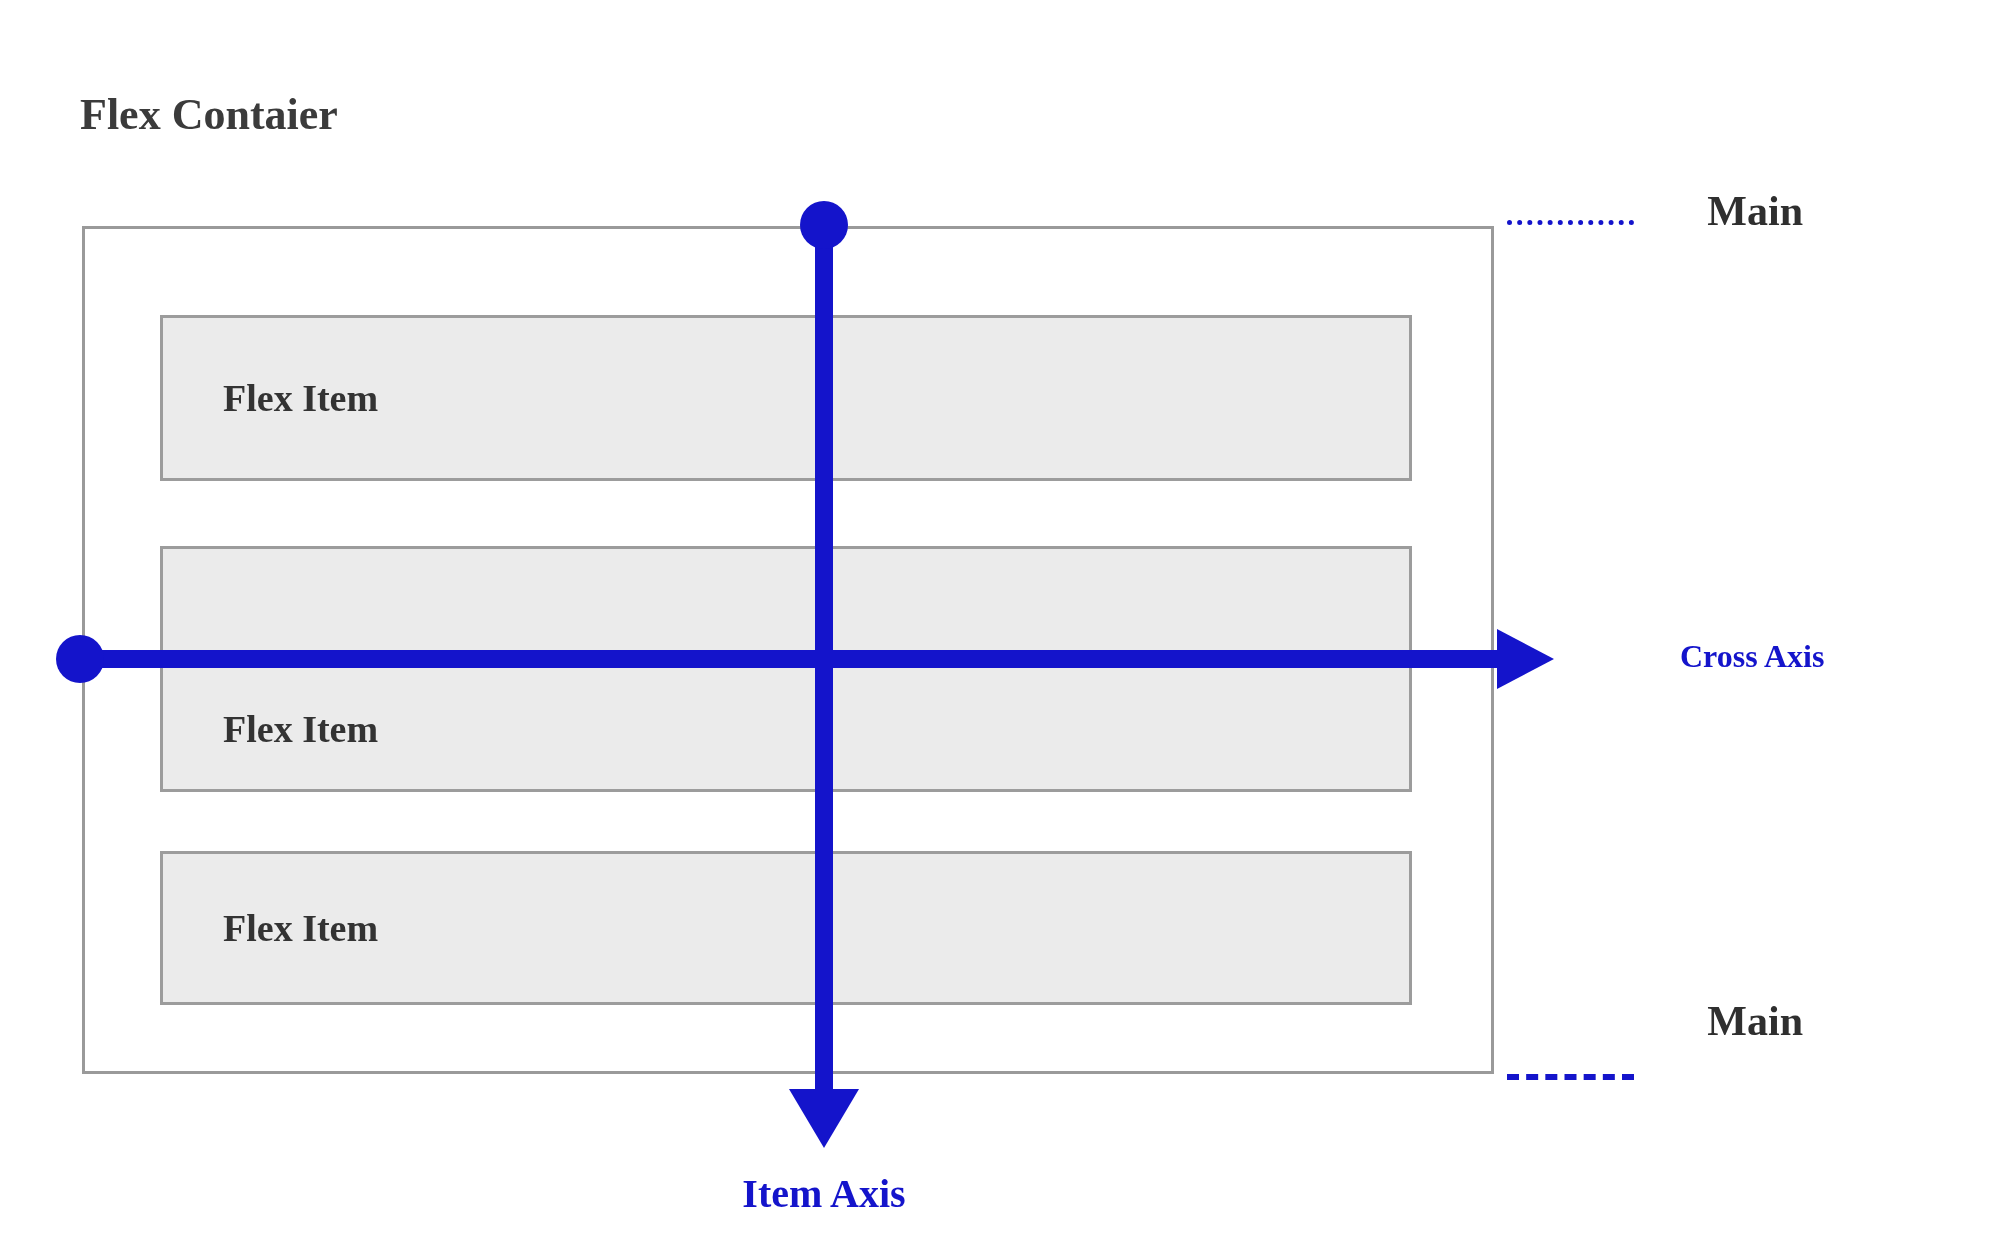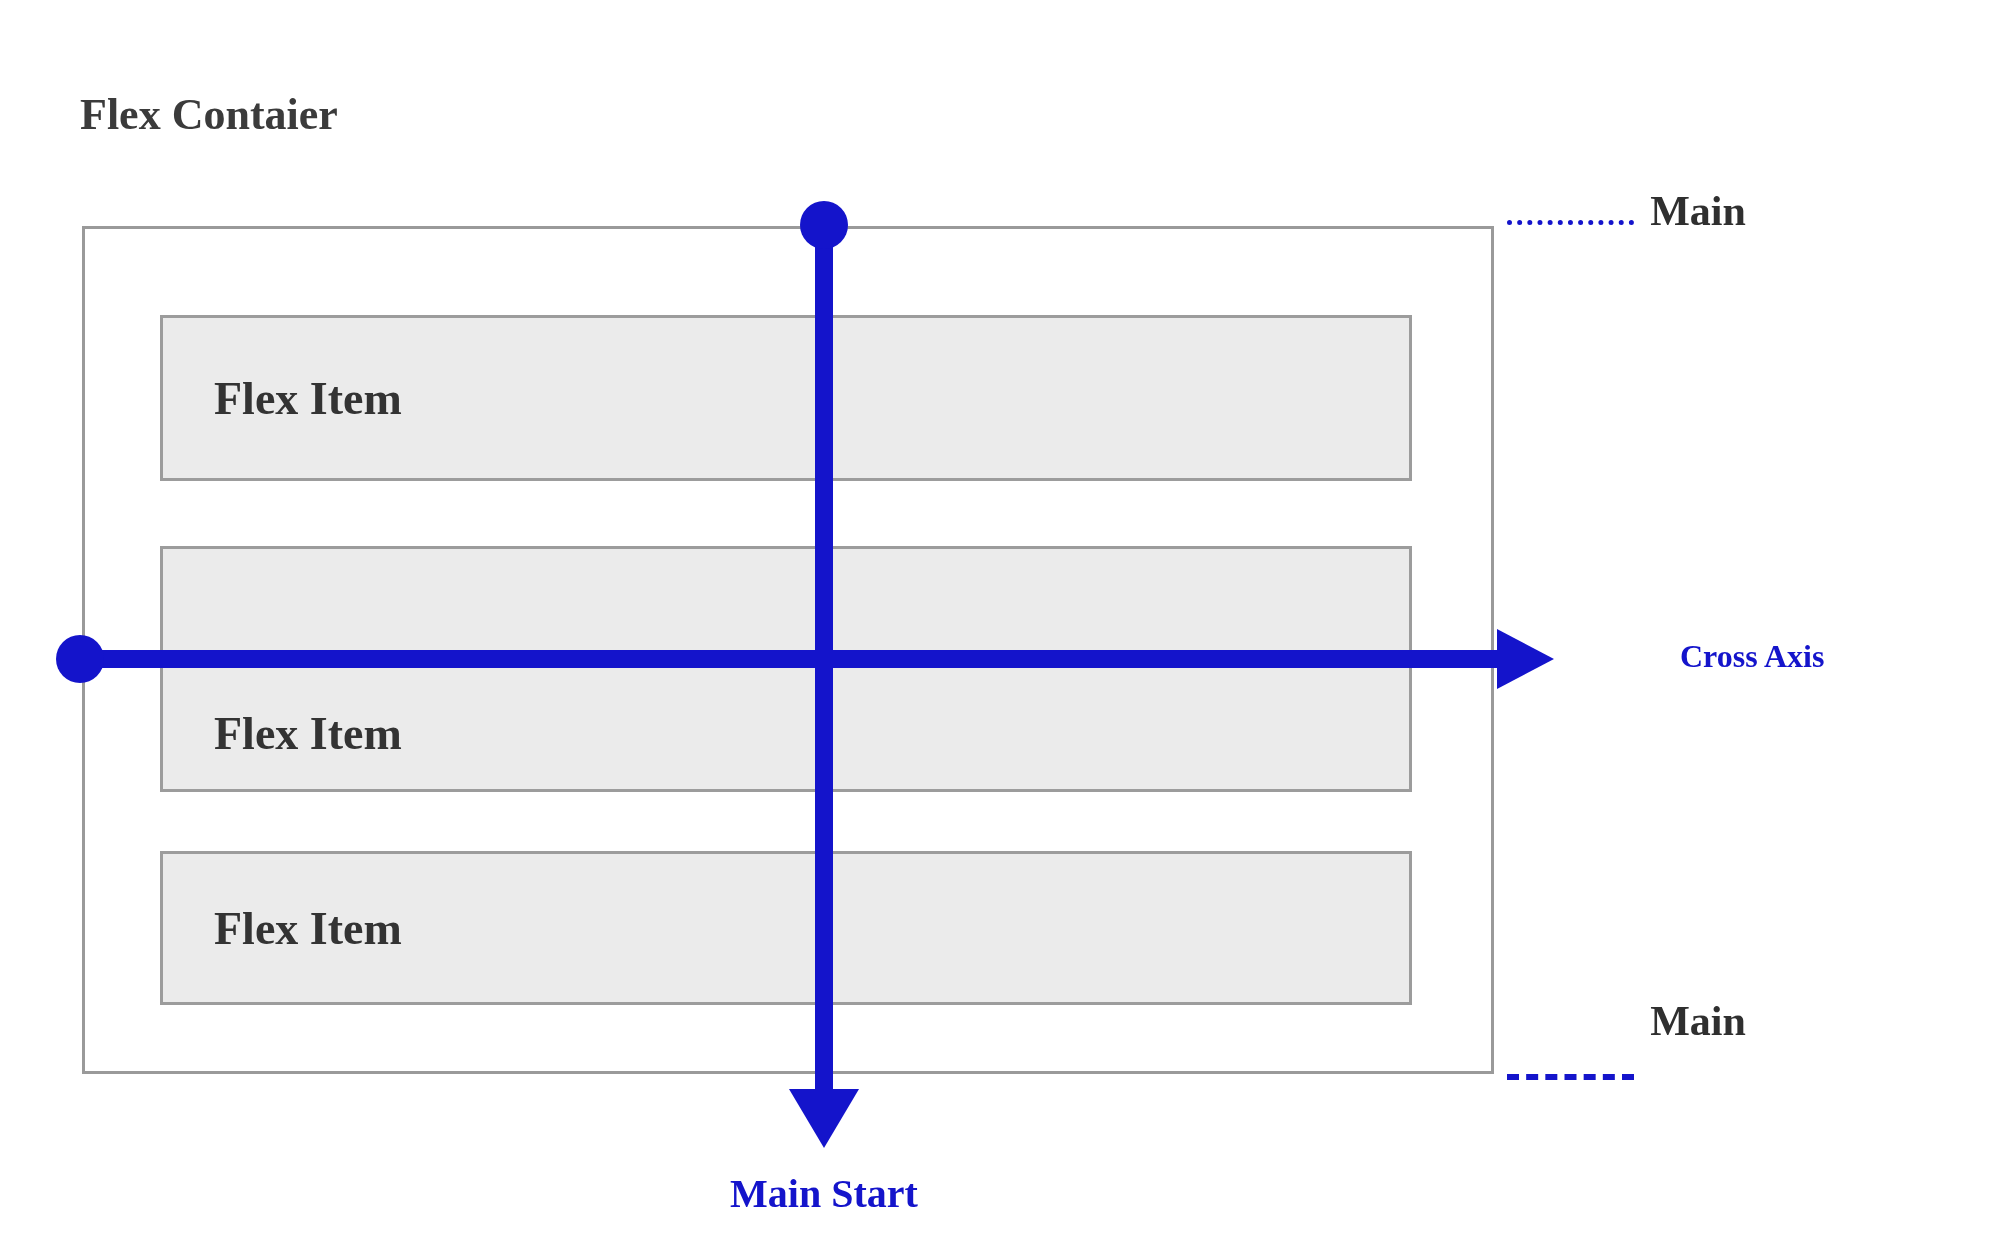--- a/index.html
+++ b/index.html
@@ -33,22 +33,22 @@
   }
   .flex-item{
     position:absolute;left:160px;width:1246px;
     background:var(--item_fill);
     border:3px solid var(--item_border);
   }
   .item-1{top:297px;height:160px;}
   .item-2{top:528px;height:240px;}
   .item-3{top:833px;height:148px;}
   .flex-item .label{
-    position:absolute;left:51px;
-    font-size:46px;font-weight:bold;color:var(--item_text);
+    position:absolute;left:60px;
+    font-size:38px;font-weight:bold;color:var(--item_text);
     white-space:nowrap;
   }
   .item-1 .label, .item-3 .label{top:50%;transform:translateY(-50%);}
   .item-2 .label{top:158px;}
 
   
   .v-dot{
     position:absolute;left:800px;top:183px;
     width:48px;height:48px;border-radius:50%;
     background:var(--axis_blue);
@@ -96,21 +96,21 @@
   }
 
   
   .leader{
     position:absolute;left:1507px;width:127px;height:0;
   }
   .leader.dotted{top:202px;border-top:5px dotted var(--axis_blue);}
   .leader.dashed{top:1056px;border-top:6px dashed var(--axis_blue);}
   .marker{
     position:absolute;left:1593px;width:210px;
-    text-align:center;
+    text-align:right;
     font-size:42px;font-weight:bold;color:var(--marker_text);
     line-height:70px;
   }
   .marker-start{top:158px;}
   .marker-end{top:968px;}
 </style>
 </head>
 <body>
 
 <div class="canvas">
@@ -127,21 +127,21 @@
   <div class="flex-item item-2">
     <span class="label">Flex Item</span>
   </div>
   <div class="flex-item item-3">
     <span class="label">Flex Item</span>
   </div>
 
   <div class="v-line"></div>
   <div class="v-dot"></div>
   <div class="v-arrowhead"></div>
-  <div class="main-axis-label">Main Start</div>
+  <div class="main-axis-label">Item Axis</div>
 
   <div class="h-line"></div>
   <div class="h-dot"></div>
   <div class="h-arrowhead"></div>
   <div class="cross-axis-label">Cross Axis</div>
 
   <div class="leader dotted"></div>
   <div class="marker marker-start">
     <div>Main</div>
   </div>

